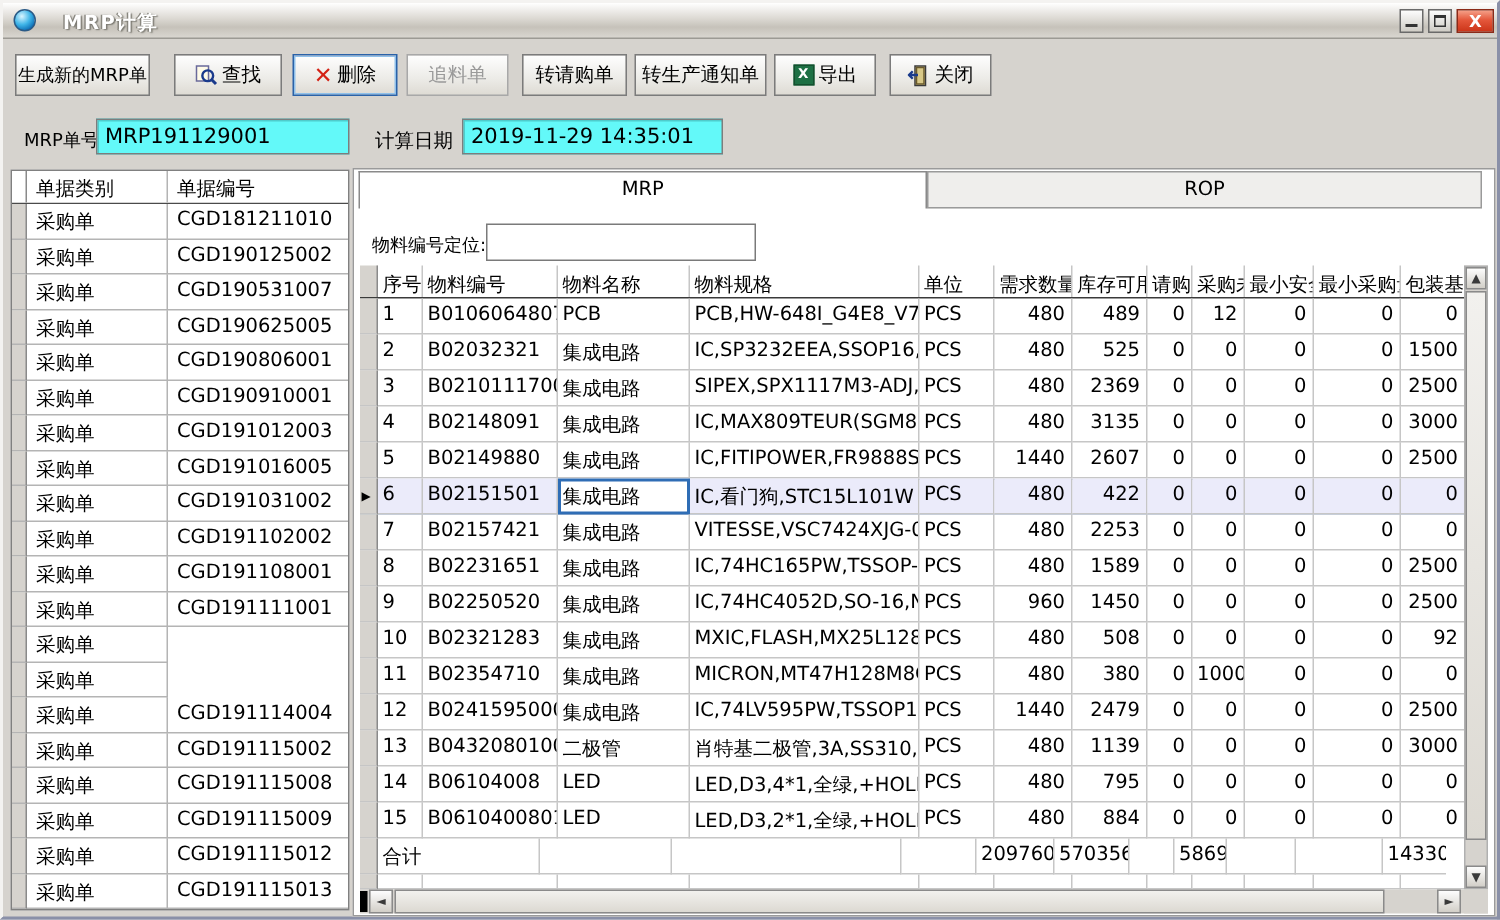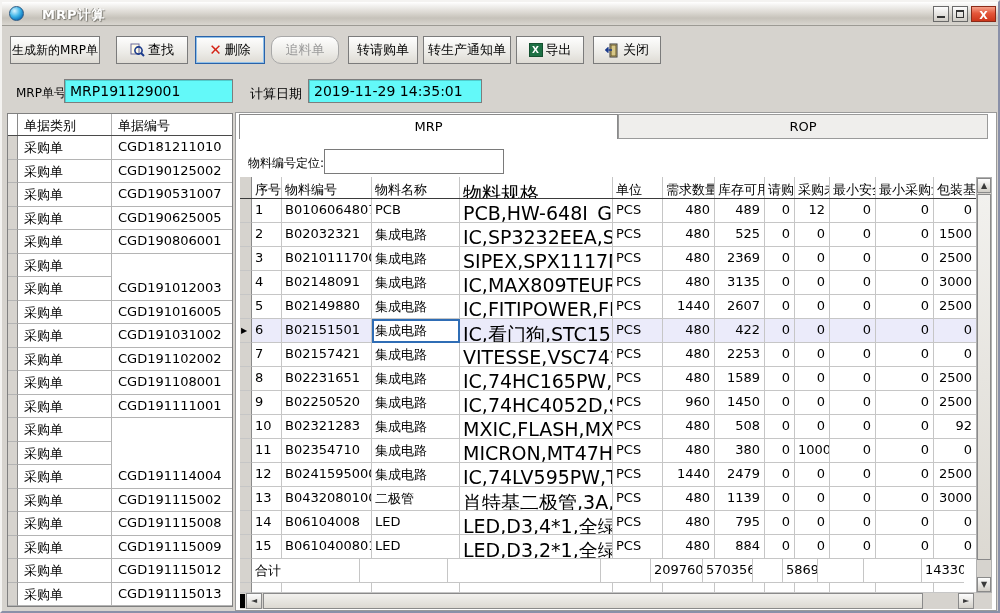--- a/index.html
+++ b/index.html
@@ -18,21 +18,21 @@
     text-align:center; cursor:pointer; }
   .ctl-min { left:931px; width:16px; } .ctl-max { left:950px; width:16px; }
   .ctl-close { left:969px; width:25px; background:linear-gradient(#f5a088,#e4573b 45%,#cc3519); border-color:#8a2a18; }
   .glyph-min { position:absolute; left:3px; bottom:3px; width:8px; height:2px; background:#333; }
   .glyph-max { position:absolute; left:3px; top:3px; width:8px; height:8px; border:1px solid #333; border-top-width:2px; }
   .glyph-close { color:#fff; font-weight:bold; font-size:11px; line-height:14px; }
   
   .tb-btn { position:absolute; top:34px; height:28px; background:linear-gradient(#fefefe,#ecebe7 60%,#dedbd4);
     border:1px solid #7b7b7b; display:flex; align-items:center; justify-content:center; gap:3px; font-size:13px; cursor:pointer; }
   .tb-btn.focused { border:1px solid #2a62a8; box-shadow:inset 0 0 0 1px #8fc0ea; }
-  .tb-btn.disabled { color:#9a9a9a; border-color:#a8a8a8; cursor:default;border-radius:10px; }
+  .tb-btn.disabled { color:#9a9a9a; border-color:#a8a8a8; cursor:default; }
   .ico { display:inline-block; line-height:0; }
   .ico-delete { color:#d42215; font-weight:bold; font-size:15px; line-height:15px; }
   .ico-excel { width:14px; height:14px; background:#1d7044; border:1px solid #14502f; color:#fff; font-size:9px;
     font-weight:bold; line-height:12px; text-align:center; }
   
   .frm-label { position:absolute; top:83px; font-size:12px; }
   .frm-field { position:absolute; top:77px; height:24px; background:#63f9f9; border:1px solid #7d7d7d;
     box-shadow:inset 1px 1px 0 #4ecccc; font-size:14px; line-height:22px; padding-left:5px; overflow:hidden; white-space:nowrap; }
   
   .left-panel { position:absolute; left:5px; top:111px; width:226px; height:494px; background:#fff;
@@ -55,21 +55,21 @@
   .grid { position:absolute; left:4px; top:64px; width:736px; background:#fff; }
   .trow { display:flex; height:24px; }
   .trow.thead { height:22px; border-bottom:1px solid #3a3a3a; }
   .c { border-right:1px solid #c6c6c6; border-bottom:1px solid #c6c6c6; padding:3px 3px 0 3px;
     overflow:hidden; white-space:nowrap; font-size:12px; }
   .thead .c { border-bottom:none; font-size:12px; padding-top:4px; }
   .c.ind  { width:12px; padding:0; background:#d6d3ce; border-right:1px solid #8a8a8a; position:relative; }
   .c.seq  { width:30px; font-size:13px; }
   .c.code { width:90px; font-size:13px; }
   .c.name { width:88px; font-size:13px; }
-  .c.spec { width:153px; font-size:19px; }
+  .c.spec { width:153px; font-size:13px; }
   .c.unit { width:50px; font-size:13px; }
   .c.num  { text-align:right; padding-right:4px; font-size:13px; }
   .thead .c.num { text-align:center; }
   .c.n1 { width:52px; } .c.n2 { width:50px; } .c.n3 { width:30px; } .c.n4 { width:35px; }
   .c.n5 { width:46px; } .c.n6 { width:58px; } .c.n7 { width:42px; border-right:none; }
   .trow.row-selected .c { background:#ebebfa; }
   .trow.row-selected { box-shadow:inset 0 1px 0 #4f81bd, inset 0 -1px 0 #4f81bd; }
   .trow.row-selected .c.ind { background:#d6d3ce; }
   .cell-editor { background:#fff !important; outline:2px solid #2f6db5; outline-offset:-2px; }
   .rowarrow.show::before { content:"▶"; position:absolute; left:1px; top:7px; font-size:8px; color:#000; }
@@ -182,20 +182,21 @@
           <div class="lc no">CGD190625005</div>
         </div>
         <div class="lrow">
           <div class="lc ind"></div>
           <div class="lc type">采购单</div>
           <div class="lc no">CGD190806001</div>
         </div>
         <div class="lrow">
           <div class="lc ind"></div>
           <div class="lc type">采购单</div>
+          <div class="lc no">CGD190910001</div>
         </div>
         <div class="lrow">
           <div class="lc ind"></div>
           <div class="lc type">采购单</div>
           <div class="lc no">CGD191012003</div>
         </div>
         <div class="lrow">
           <div class="lc ind"></div>
           <div class="lc type">采购单</div>
           <div class="lc no">CGD191016005</div>

